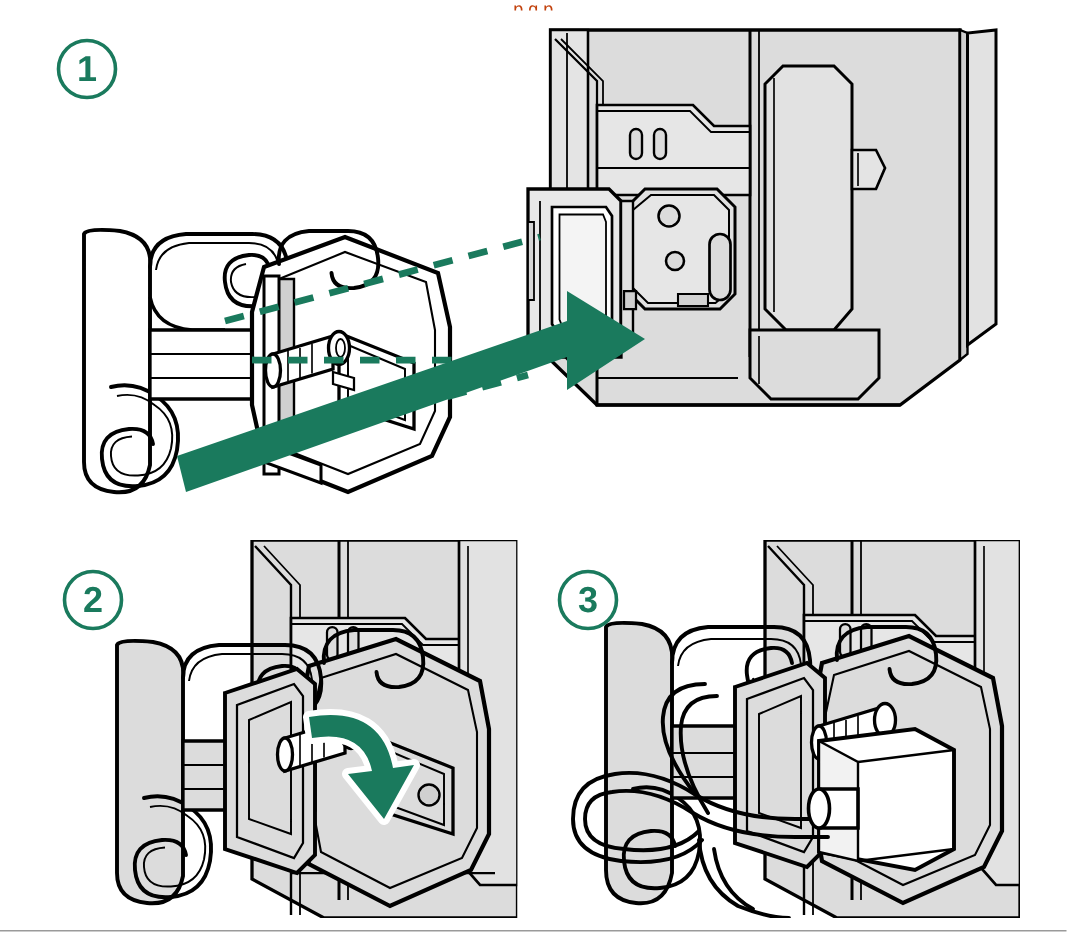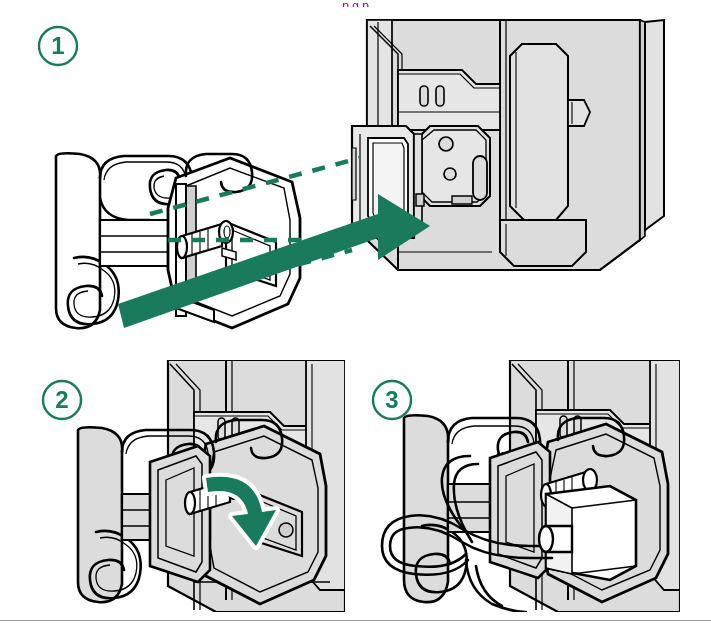--- a/index.html
+++ b/index.html
@@ -17,21 +17,21 @@
 
   .badge{position:absolute;}
   #badge-1{left:36px;top:24px;}
   #badge-2{left:40px;top:378px;}
   #badge-3{left:370px;top:378px;}
 
   #bottom-rule{position:absolute;left:0;top:620px;width:711px;height:1px;
                background:#9a9a9a;}
 
   #top-clip-text{position:absolute;left:0;top:0;width:711px;height:7px;
-                 overflow:hidden;color:#701a75;font-size:12px;
+                 overflow:hidden;color:#c2410c;font-size:12px;
                  line-height:12px;text-align:center;white-space:nowrap;}
 </style>
 </head>
 <body>
 
 <div id="stage">
 
   <div id="top-clip-text">p g p</div>
 
   <div class="panel" id="panel-step1">

